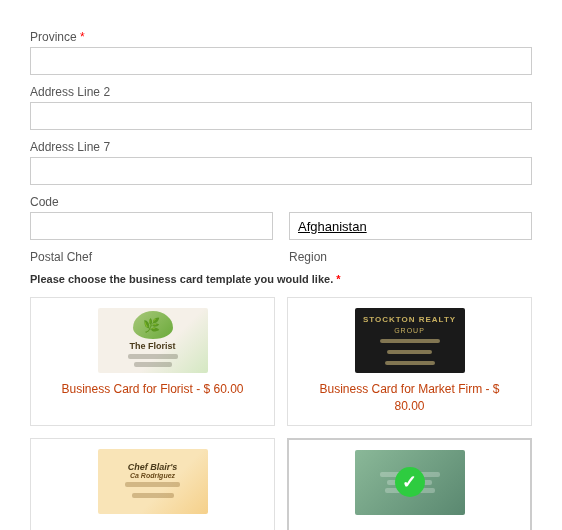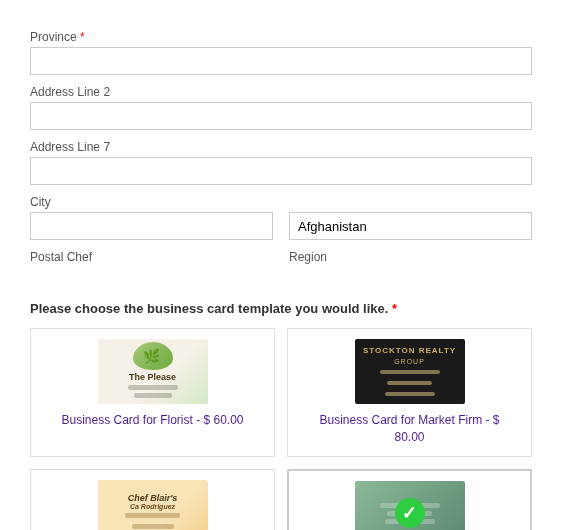--- a/index.html
+++ b/index.html
@@ -22,32 +22,33 @@
       color: red;
     }
     input[type="text"] {
       width: 100%;
       border: 1px solid #ccc;
       height: 28px;
       padding: 4px 8px;
       font-size: 13px;
       outline: none;
       background: #fff;
+      text-decoration: underline;
     }
     .row-two {
       display: flex;
       gap: 16px;
     }
     .row-two .col {
       flex: 1;
     }
     .section-title {
-      font-size: 13px;
-      font-weight: bold;
-      margin-top: 34px;
+      font-size: 11px;
+      font-weight: bold;
+      margin-top: 6px;
       margin-bottom: 12px;
     }
     .required-star {
       color: red;
     }
     .card-grid {
       display: grid;
       grid-template-columns: 1fr 1fr;
       gap: 12px;
       margin-bottom: 18px;
@@ -68,21 +69,21 @@
       width: 110px;
       height: 65px;
       margin: 0 auto 8px auto;
       display: block;
       position: relative;
       overflow: hidden;
       border-radius: 2px;
     }
     .card-option .card-label {
       font-size: 12px;
-      color: #4c1d95;
+      color: #c2410c;
       line-height: 1.4;
     }
     
     .florist-card {
       background: linear-gradient(135deg, #f5f0e8 60%, #d4e8c2 100%);
       border-radius: 2px;
     }
     .florist-card-inner {
       width: 100%;
       height: 100%;
@@ -166,21 +167,21 @@
   </div>
   <input type="text" style="">
   <div class="field-label">Address Line 2</div>
 
   <input type="text" style="">
   <div class="field-label">Address Line 7</div>
 
   <div class="row-two">
     <div class="col">
       <input type="text" style="">
-      <div class="field-label">City</div>
+      <div class="field-label">Code</div>
     </div>
   </div>
 
   <div class="row-two">
     <div class="col">
       <input type="text" style="">
       <div class="field-label">Postal Chef</div>
     </div>
     <div class="col">
       <input type="text" value="Afghanistan" style="">
@@ -196,21 +197,21 @@
 
 <div class="card-grid">
 
   <div class="card-option">
     <div class="card-image florist-card">
       <div class="florist-card-inner">
         <div style="text-align:center; padding:4px;">
           <div style="width:40px;height:28px;margin:0 auto 2px;background:linear-gradient(135deg,#a8c87a,#6aaa3a);border-radius:50% 50% 50% 50% / 60% 60% 40% 40%;display:flex;align-items:center;justify-content:center;">
             <span style="font-size:14px;">🌿</span>
           </div>
-          <div class="card-title-text">The Please</div>
+          <div class="card-title-text">The Florist</div>
           <div class="text-line" style="width:50px;"></div>
           <div class="text-line" style="width:38px;"></div>
         </div>
       </div>
     </div>
     <div class="card-label">Business Card for Florist - $ 60.00</div>
   </div>
 
   <div class="card-option">
     <div class="card-image market-card">

